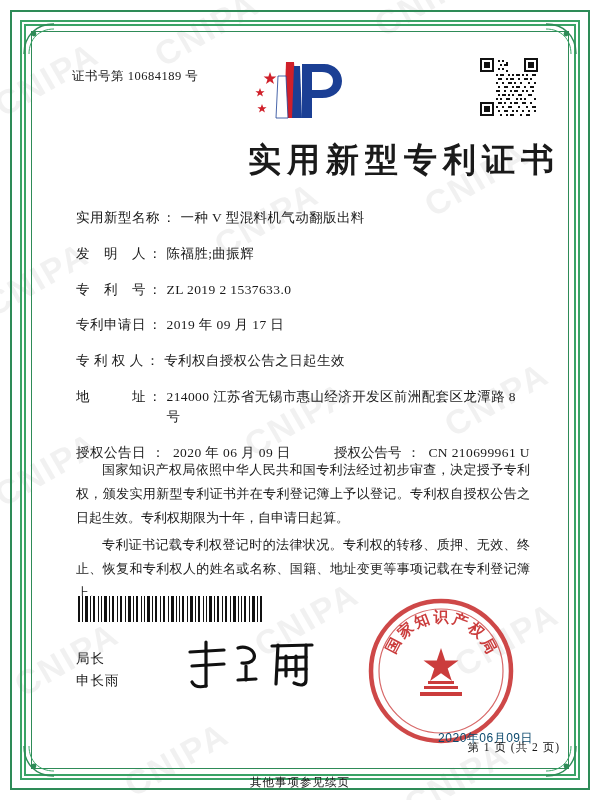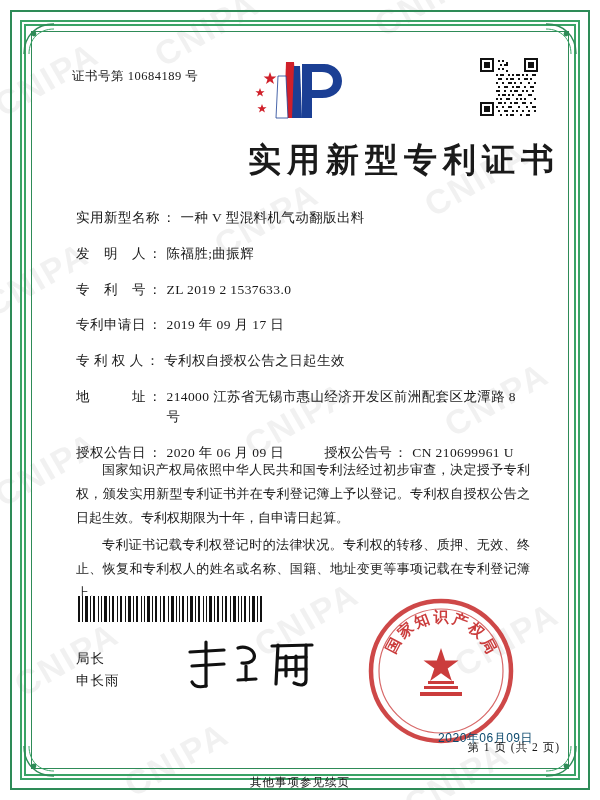--- a/index.html
+++ b/index.html
@@ -111,20 +111,21 @@
   .fields {
     position: absolute;
     left: 36px; right: 30px; top: 168px;
   }
   .field-row {
     display: flex;
     align-items: baseline;
     margin-bottom: 15.5px;
     font-size: 13.5px;
     line-height: 1.5;
+    justify-content: space-between;
   }
   .field-label {
     flex: 0 0 auto;
     white-space: pre;
     letter-spacing: 0.5px;
   }
   .field-colon {
     flex: 0 0 auto;
     padding: 0 5px 0 2px;
   }

